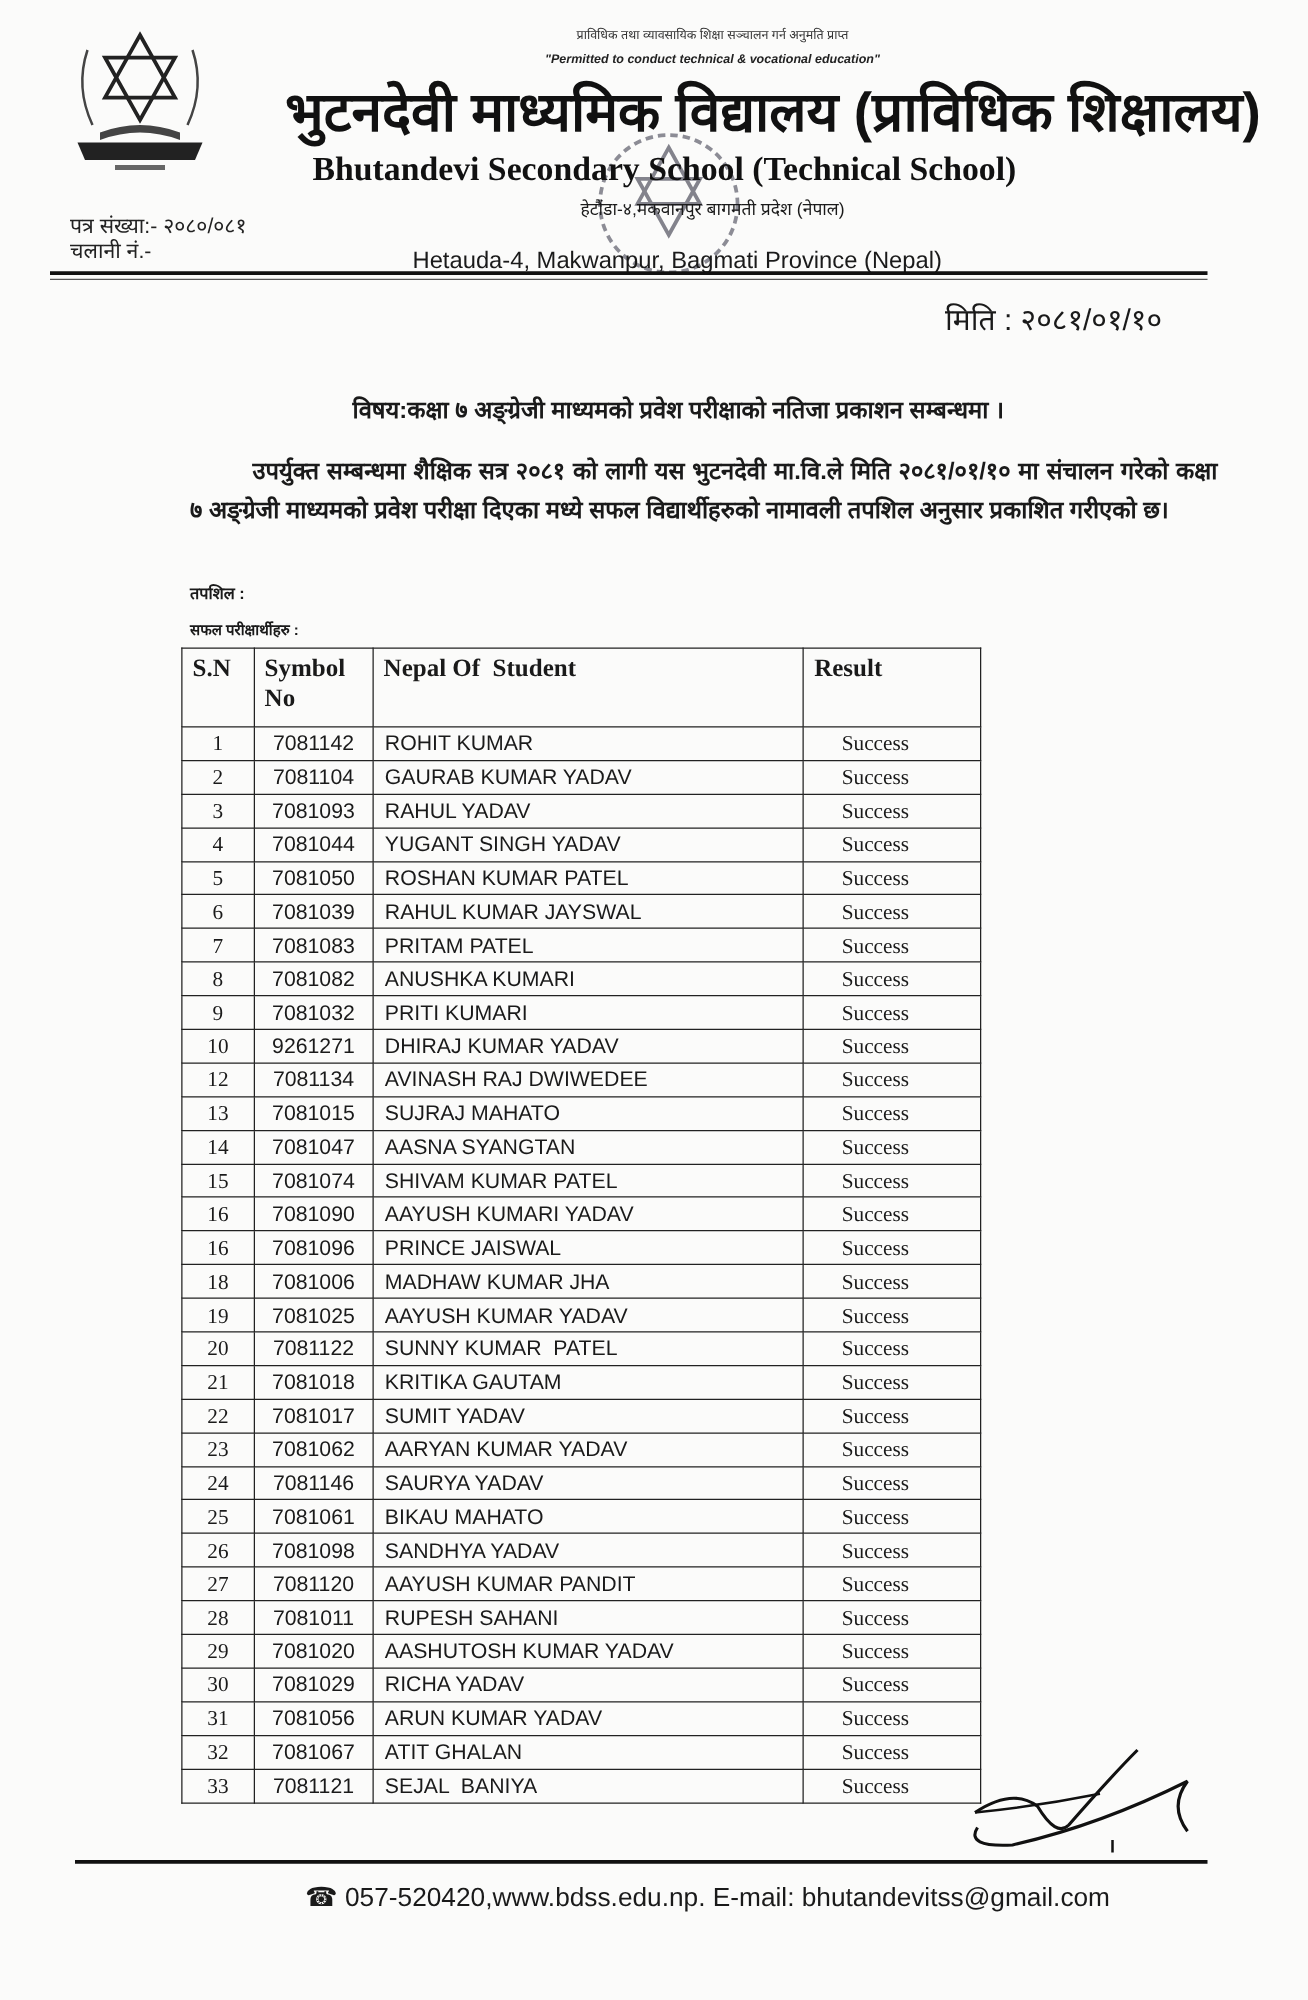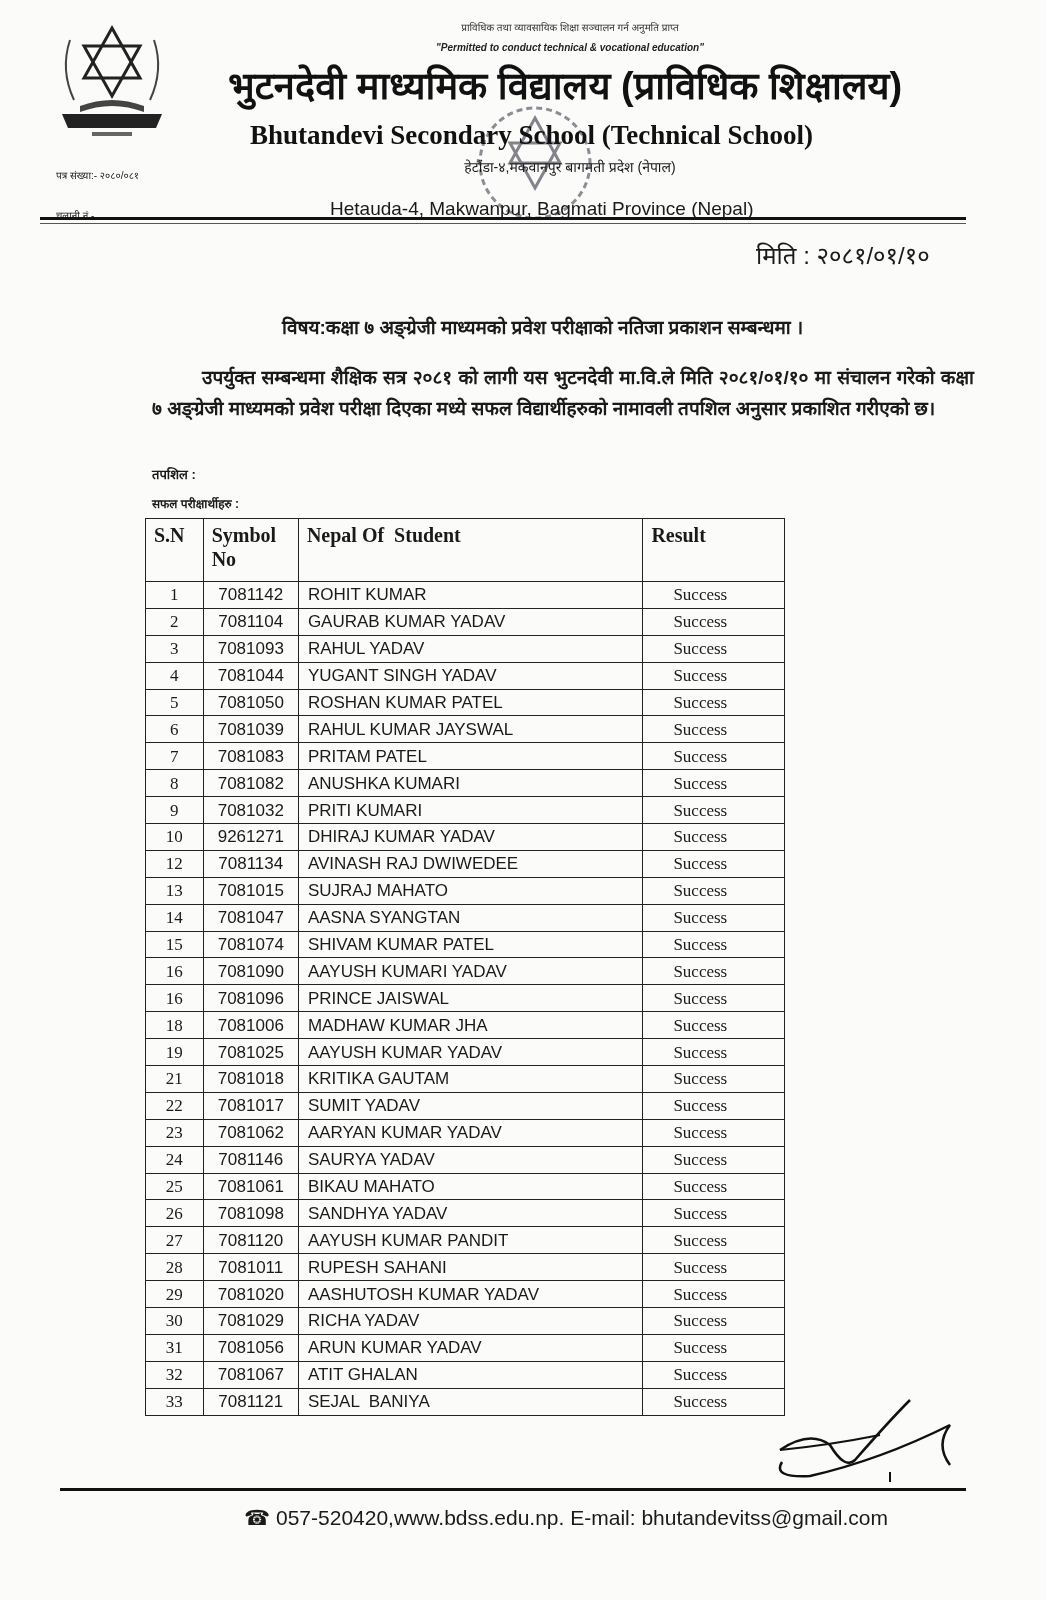--- a/index.html
+++ b/index.html
@@ -1,22 +1,22 @@
 <!DOCTYPE html>
 <html><head>
 <meta charset="utf-8">
 <style>
   html, body { margin:0; padding:0; }
   body { width:1046px; height:1600px; background:#fbfbfa; position:relative; overflow:hidden; color:#1a1a1a; font-family:"Liberation Serif", serif; }
   .abs { position:absolute; }
   .logo { left:52px; top:20px; width:120px; height:130px; }
-  .ref { left:56px; font-family:"Liberation Sans", sans-serif; font-size:10px; color:#222; }
+  .ref { left:56px; font-family:"Liberation Sans", sans-serif; font-size:17px; color:#222; }
   .permit-np { left:420px; top:20px; width:300px; text-align:center; font-size:10px; font-family:"Liberation Sans", sans-serif; color:#333; }
   .permit-en { left:380px; top:42px; width:380px; text-align:center; font-size:10px; font-style:italic; font-weight:bold; font-family:"Liberation Sans", sans-serif; color:#222; }
-  .title-np { left:228px; top:58px; font-size:38px; font-weight:bold; font-family:"Liberation Sans", sans-serif; letter-spacing:0px; color:#111; }
+  .title-np { left:228px; top:58px; font-size:44px; font-weight:bold; font-family:"Liberation Sans", sans-serif; letter-spacing:0px; color:#111; }
   .title-en { left:250px; top:120px; font-size:27px; font-weight:bold; font-family:"Liberation Serif", serif; color:#111; }
   .addr-np { left:420px; top:157px; width:300px; text-align:center; font-size:14px; font-family:"Liberation Sans", sans-serif; }
   .addr-en { left:330px; top:198px; font-size:19px; font-family:"Liberation Sans", sans-serif; }
   .rule1 { left:40px; top:217px; width:926px; height:3px; background:#111; }
   .rule2 { left:40px; top:223px; width:926px; height:1px; background:#555; }
   .date { left:756px; top:238px; font-size:24px; font-family:"Liberation Sans", sans-serif; }
   .subject { left:282px; top:314px; font-size:19px; font-weight:bold; font-family:"Liberation Sans", sans-serif; }
   .para { left:152px; top:362px; width:822px; font-size:19px; line-height:31px; font-family:"Liberation Sans", sans-serif; font-weight:bold; text-align:justify; }
   .para .indent { display:inline-block; width:50px; }
   .tapsil { left:152px; top:465px; font-size:13px; font-weight:bold; font-family:"Liberation Sans", sans-serif; }
@@ -51,21 +51,21 @@
   <rect x="40" y="112" width="40" height="4" fill="#666"></rect>
 </svg>
 
 <svg class="abs stamp" viewBox="0 0 130 150">
   <circle cx="65" cy="75" r="55" fill="none" stroke="#334" stroke-width="3" stroke-dasharray="6 4"></circle>
   <polygon points="65,30 90,75 40,75" fill="none" stroke="#223" stroke-width="3"></polygon>
   <polygon points="65,100 90,55 40,55" fill="none" stroke="#223" stroke-width="3"></polygon>
 </svg>
 
 <div class="abs ref" style="top:168px;">पत्र संख्या:- २०८०/०८१</div>
-<div class="abs ref" style="top:208px;">चलानी नं.-</div>
+<div class="abs ref" style="top:188px;">चलानी नं.-</div>
 
 <div class="abs permit-np">प्राविधिक तथा व्यावसायिक शिक्षा सञ्चालन गर्न अनुमति प्राप्त</div>
 <div class="abs permit-en">"Permitted to conduct technical &amp; vocational education"</div>
 <div class="abs title-np">भुटनदेवी माध्यमिक विद्यालय (प्राविधिक शिक्षालय)</div>
 <div class="abs title-en">Bhutandevi Secondary School (Technical School)</div>
 <div class="abs addr-np">हेटौंडा-४,मकवानपुर बागमती प्रदेश (नेपाल)</div>
 <div class="abs addr-en">Hetauda-4, Makwanpur, Bagmati Province (Nepal)</div>
 
 <div class="abs rule1"></div>
 <div class="abs rule2"></div>
@@ -190,20 +190,26 @@
         <td class="name" style="white-space: pre;">MADHAW KUMAR JHA</td>
         <td class="res">Success</td>
       </tr>
       <tr>
         <td class="sn">19</td>
         <td class="sym">7081025</td>
         <td class="name" style="white-space: pre;">AAYUSH KUMAR YADAV</td>
         <td class="res">Success</td>
       </tr>
       <tr>
+        <td class="sn">20</td>
+        <td class="sym">7081122</td>
+        <td class="name" style="white-space: pre;">SUNNY KUMAR  PATEL</td>
+        <td class="res">Success</td>
+      </tr>
+      <tr>
         <td class="sn">21</td>
         <td class="sym">7081018</td>
         <td class="name" style="white-space: pre;">KRITIKA GAUTAM</td>
         <td class="res">Success</td>
       </tr>
       <tr>
         <td class="sn">22</td>
         <td class="sym">7081017</td>
         <td class="name" style="white-space: pre;">SUMIT YADAV</td>
         <td class="res">Success</td>

